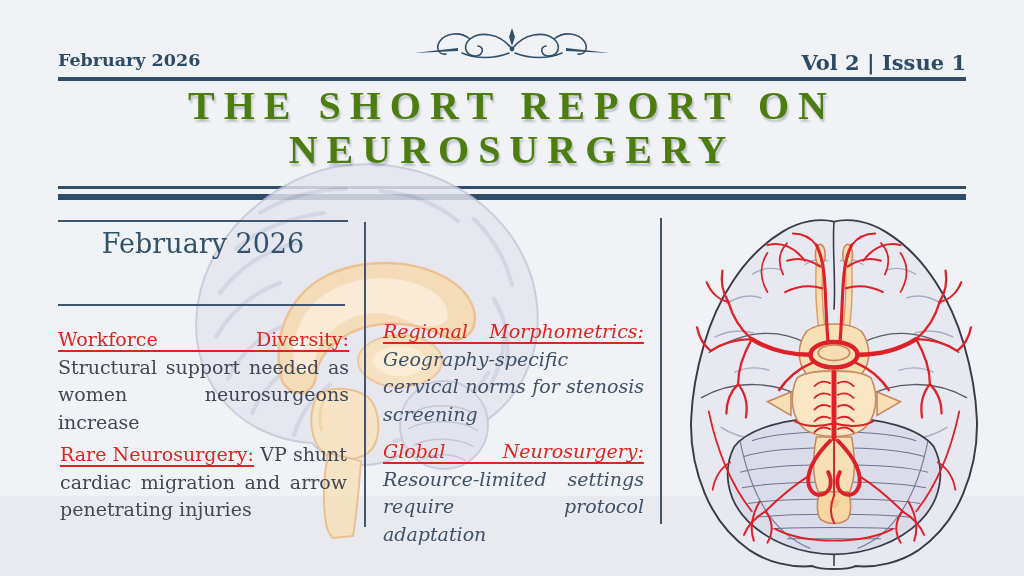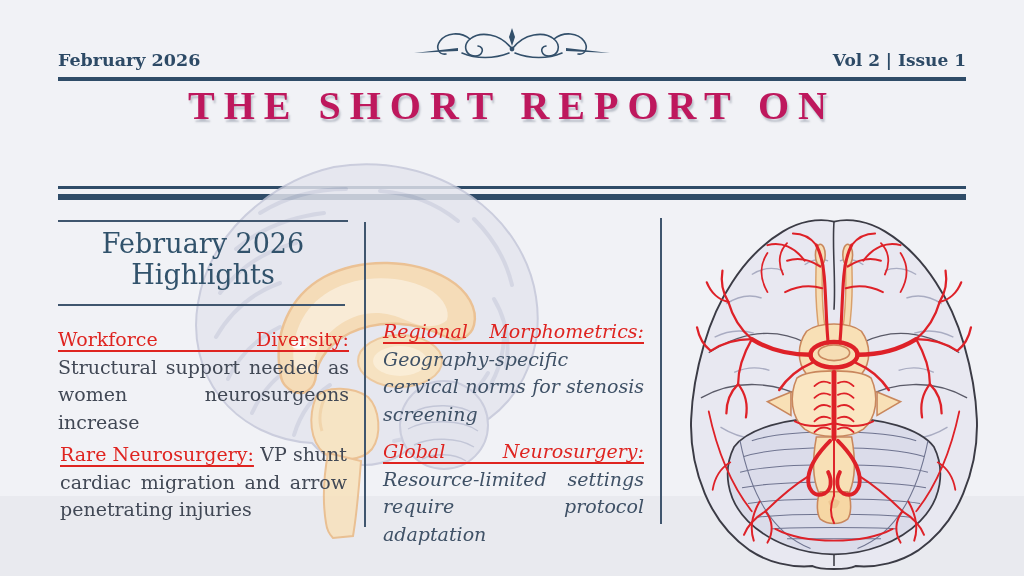--- a/index.html
+++ b/index.html
@@ -1,25 +1,25 @@
 <!DOCTYPE html>
 <html><head>
 <meta charset="utf-8">
 <style>
   html,body{margin:0;padding:0;}
   body{width:1024px;height:576px;overflow:hidden;background:#e9eaef;}
   .page{position:relative;width:1024px;height:496px;background:#f1f2f6;font-family:"DejaVu Serif",serif;}
   .abs{position:absolute;}
   
   .mast-date{left:58px;top:50px;font-size:17.5px;font-weight:700;color:#2d4a66;z-index:3;}
-  .mast-issue{left:766px;top:50px;width:200px;text-align:right;font-size:17px;font-weight:700;color:#2d4a66;z-index:3;}
+  .mast-issue{left:766px;top:50px;width:200px;text-align:right;font-size:21px;font-weight:700;color:#2d4a66;z-index:3;}
   .ornament{left:412px;top:24px;width:200px;height:44px;z-index:3;}
   .header-rule{left:58px;top:77px;width:908px;height:3.5px;background:#2f4c68;z-index:3;}
   .title-wrap{left:0;top:84px;width:1024px;text-align:center;z-index:3;
-    font-family:"Liberation Serif",serif;font-weight:700;color:#be185d;
+    font-family:"Liberation Serif",serif;font-weight:700;color:#4d7c0f;
     font-size:40px;line-height:1.1;letter-spacing:0.225em;
     text-shadow:1.5px 2.5px 2px rgba(90,100,120,0.35);}
   .rule-thin{left:58px;top:186px;width:908px;height:2.5px;background:#2f4c68;z-index:0;}
   .rule-thick{left:58px;top:193.5px;width:908px;height:6px;background:#2f4c68;z-index:0;}
   
   .brain-left{left:176px;top:156px;width:392px;height:386px;opacity:0.82;z-index:1;}
   .brain-right{left:656px;top:206px;width:356px;height:364px;z-index:1;}
   
   .divider-left{left:364px;top:222px;width:1.6px;height:305px;background:#40566e;z-index:2;}
   .divider-right{left:660px;top:218px;width:1.6px;height:306px;background:#40566e;z-index:2;}
@@ -58,20 +58,21 @@
       <circle cx="100" cy="25" r="2.4"></circle>
       <polygon points="2,29 46,24 46,27"></polygon>
       <polygon points="198,29 154,24 154,27"></polygon>
     </g>
   </svg>
 
   <div class="abs header-rule"></div>
 
   <div class="abs title-wrap">
     <div>THE SHORT REPORT ON</div>
+    <div>NEUROSURGERY</div>
   </div>
 
   <div class="abs rule-thin"></div>
   <div class="abs rule-thick"></div>
 
   <svg class="abs brain-left" viewBox="0 0 392 384" aria-hidden="true">
     <path d="M158,10 C206,2 256,12 296,40 C330,64 354,100 360,140 C366,178 356,216 332,244
              C310,270 276,284 242,282 C230,298 210,308 188,308 C166,308 148,300 136,286
              C100,284 66,268 44,240 C24,214 16,180 22,146 C28,108 50,72 84,46
              C106,28 132,16 158,10 Z" fill="#e4e5ee" stroke="#c3c6d8" stroke-width="2"></path>
@@ -259,21 +260,20 @@
       </g>
     </g>
   </svg>
 
   <div class="abs divider-left"></div>
   <div class="abs divider-right"></div>
 
   <div class="abs colrule-1"></div>
   <div class="abs highlights-heading">
     <div>February 2026</div>
-    <div>Highlights</div>
   </div>
   <div class="abs colrule-2"></div>
 
   <p class="abs article art-left p1"><span class="art-head">Workforce Diversity:</span> <span>Structural support needed as women neurosurgeons increase</span></p>
 
   <p class="abs article art-left p2"><span class="art-head">Rare Neurosurgery:</span> <span>VP shunt cardiac migration and arrow penetrating injuries</span></p>
 
   <p class="abs article art-mid p3"><span class="art-head">Regional Morphometrics:</span> <span>Geography-specific cervical norms for stenosis screening</span></p>
 
   <p class="abs article art-mid p4"><span class="art-head">Global Neurosurgery:</span> <span>Resource-limited settings require protocol adaptation</span></p>

